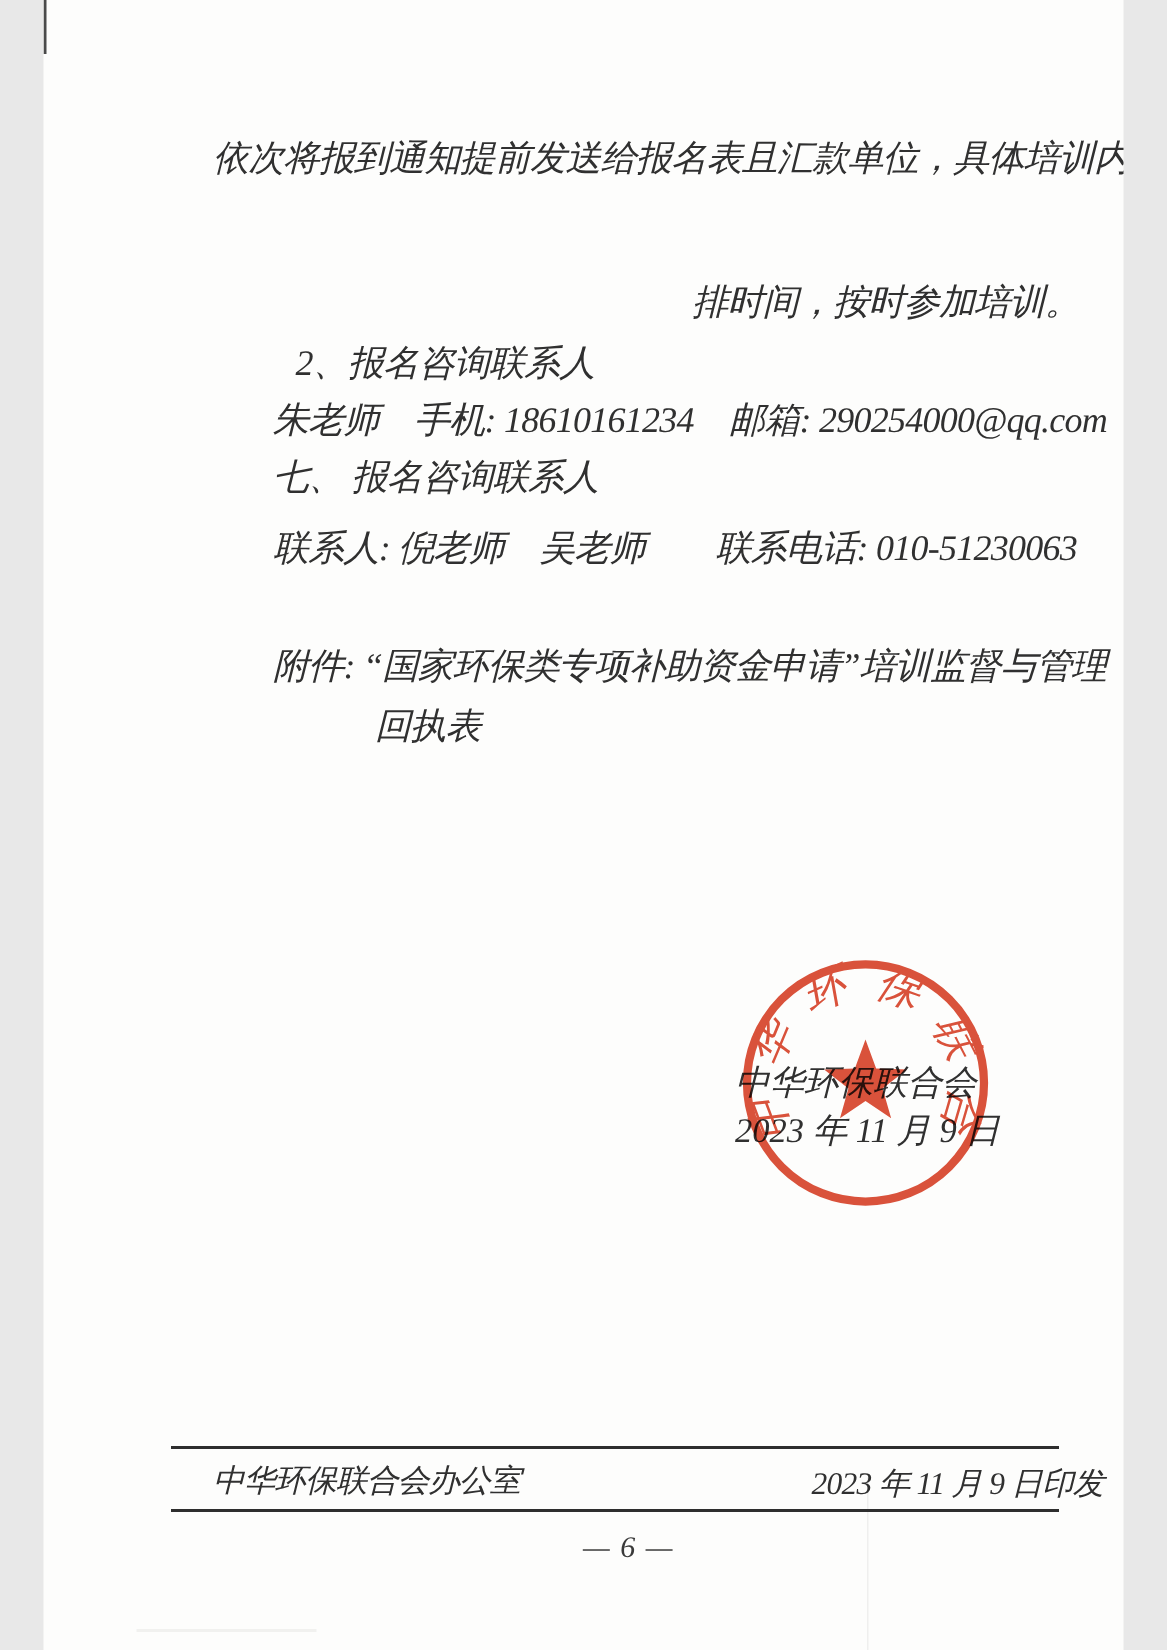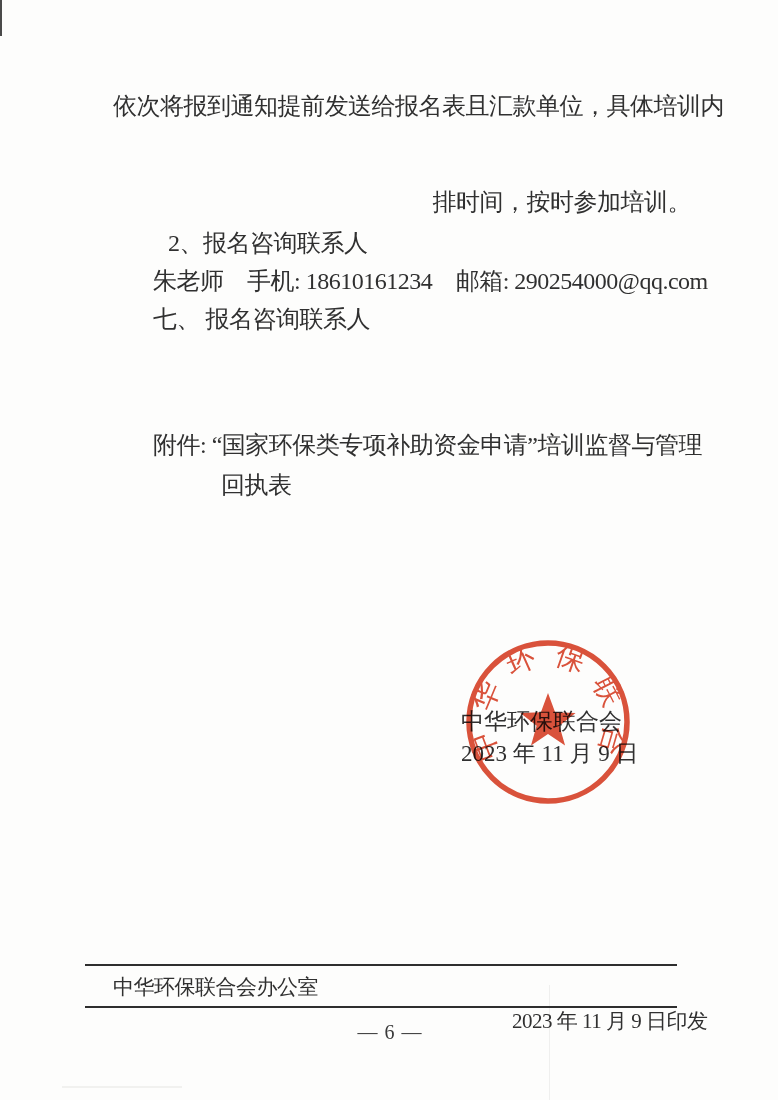--- a/index.html
+++ b/index.html
@@ -1,19 +1,19 @@
 <!DOCTYPE html>
 <html><head>
 <meta charset="utf-8">
 <style>
   html,body{margin:0;padding:0;background:#e8e8e8;}
   #page{
-    position:relative;width:778px;height:1100px;background:#fdfdfc;
+    position:relative;width:720px;height:1100px;background:#fdfdfc;
     overflow:hidden;margin:0 auto;
-    font-family:"Liberation Serif","DejaVu Serif",serif;color:#303030;
+    font-family:"Liberation Serif","DejaVu Serif",serif;color:#303030;font-style:italic;
   }
   .txt{position:absolute;white-space:pre;font-size:24px;letter-spacing:-0.5px;line-height:1.2;}
   .body-line{left:113px;width:578px;}
   .sig-line{font-size:23px;letter-spacing:0;}
   .footer-rule{position:absolute;left:85px;width:592px;height:2px;background:#2e2e2e;}
   .footer-txt{position:absolute;font-size:21px;letter-spacing:-0.5px;white-space:pre;}
   #page-number{position:absolute;left:340px;top:1021px;width:100px;text-align:center;
     font-size:20px;letter-spacing:1px;color:#3a3a3a;}
   #stamp{position:absolute;left:453px;top:627px;mix-blend-mode:multiply;opacity:0.92;}
   .artifact-edge{position:absolute;left:0;top:0;width:2px;height:36px;background:#4a4a4a;}
@@ -29,38 +29,39 @@
   <div class="artifact-scanline"></div>
   <div class="artifact-smudge"></div>
 
   <div class="txt body-line" style="top:92px;">依次将报到通知提前发送给报名表且汇款单位，具体培训内</div>
   <div class="txt body-line" style="top:188px;text-align:right;">排时间，按时参加培训。</div>
 
   <div class="txt" style="left:168px;top:229px;">2、报名咨询联系人</div>
   <div class="txt" style="left:153px;top:267px;">朱老师　手机: 18610161234　邮箱: 290254000@qq.com</div>
 
   <div class="txt" style="left:153px;top:305px;">七、 报名咨询联系人</div>
+  <div class="txt" style="left:153px;top:352px;">联系人: 倪老师　吴老师　　联系电话: 010-51230063</div>
 
   <div class="txt" style="left:153px;top:431px;">附件: “国家环保类专项补助资金申请”培训监督与管理</div>
   <div class="txt" style="left:221px;top:471px;">回执表</div>
 
   <div class="txt sig-line" style="left:461px;top:708px;">中华环保联合会</div>
   <div class="txt sig-line" style="left:461px;top:740px;">2023 年 11 月 9 日</div>
 
   <svg id="stamp" width="190" height="190" viewBox="0 0 190 190">
     <circle cx="95" cy="95" r="79" fill="none" stroke="#d8432a" stroke-width="5.5"></circle>
     <path fill="#d8432a" d="M95,66 L102.1,85.3 L122.6,86.0 L106.4,98.7 L112.1,118.5 L95,107 L78,118.5 L83.6,98.7 L67.4,86.0 L87.9,85.3 Z"></path>
     <defs>
       <path id="seal-arc" d="M47.5,128.3 A58,58 0 1,1 142.5,128.3" fill="none"></path>
     </defs>
     <text font-size="29" fill="#d8432a" font-family="Liberation Serif, DejaVu Serif, serif">
       <textPath href="#seal-arc" startOffset="0" textLength="292" lengthAdjust="spacing">中华环保联合会</textPath>
     </text>
   </svg>
 
   <div class="footer-rule" style="top:964px;"></div>
   <div class="footer-txt" style="left:113px;top:973px;">中华环保联合会办公室</div>
-  <div class="footer-txt" style="left:512px;top:975px;margin-top:32px;">2023 年 11 月 9 日印发</div>
+  <div class="footer-txt" style="left:512px;top:975px;">2023 年 11 月 9 日印发</div>
   <div class="footer-rule" style="top:1006px;"></div>
 
   <div id="page-number">— 6 —</div>
 
 </div>
 
 </body></html>

